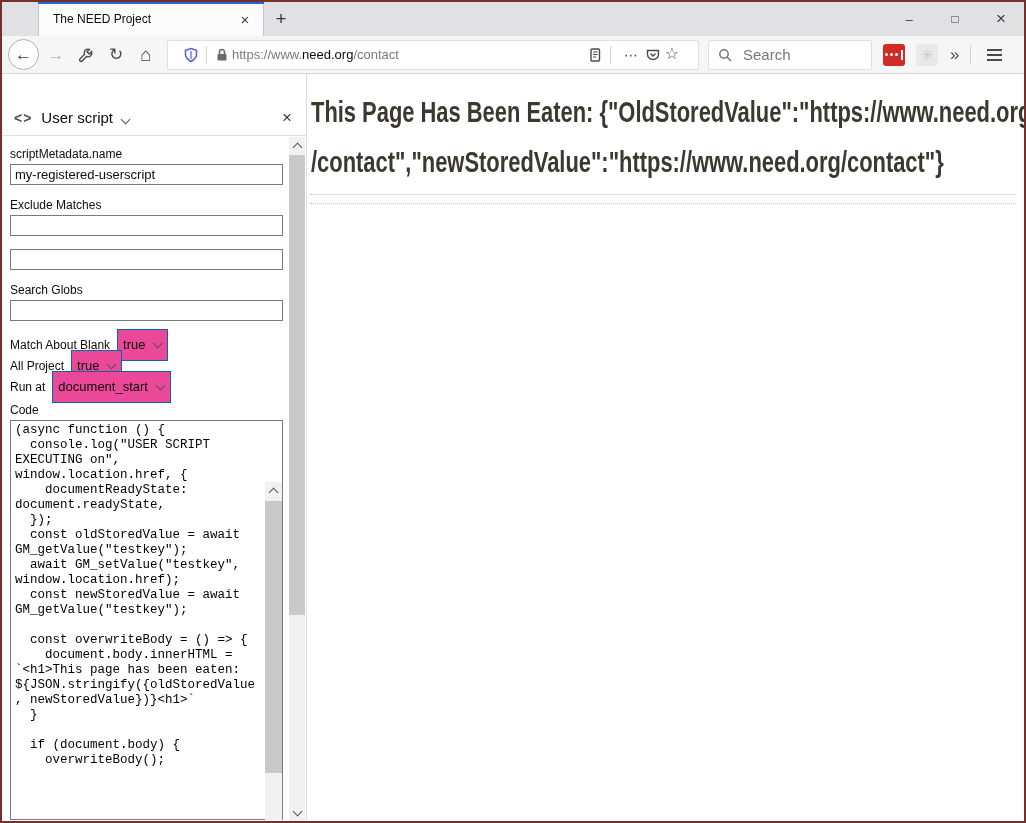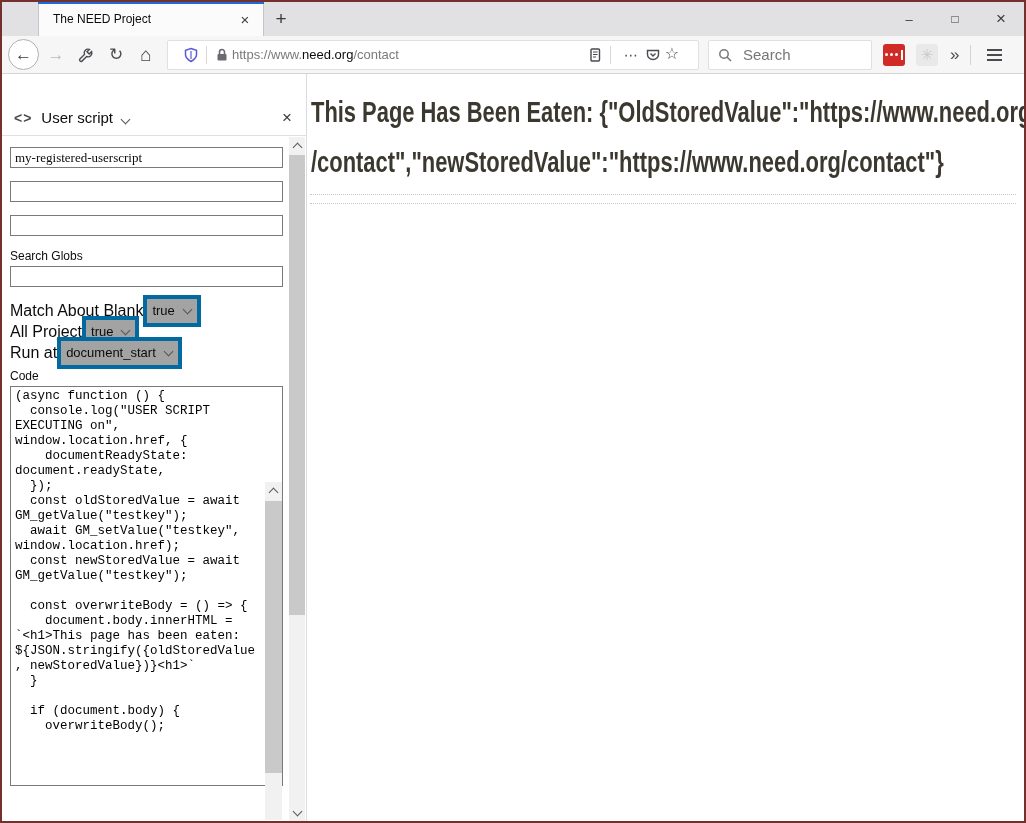--- a/index.html
+++ b/index.html
@@ -112,27 +112,27 @@
     transform:rotate(45deg); margin:0 0 3px 9px; }
   .sb-header-spacer { flex:1; }
   .sb-close { font-size:17px; color:#3b3b3d; padding:0 4px; line-height:1; }
 
   .sb-body { position:absolute; left:0; top:63px; right:18px; bottom:0;
     padding:10px 0 0 8px; overflow:hidden; }
   .field { margin-bottom:13px; }
   .field label { display:block; font-size:12px; color:#0c0c0d; margin-bottom:3px; }
   .field input {
     width:273px; height:21px; border:1px solid #7a7a7a; border-radius:0;
-    font-size:13px; font-family:Liberation Serif, serif; color:#0c0c0d;
+    font-size:13px; font-family:Liberation Sans, sans-serif; color:#0c0c0d;
     padding:0 4px; outline:none; display:block;
   }
   .sel-row { display:flex; align-items:center; margin-bottom:0; height:21px; }
-  .sel-row .sel-label { font-size:16px; color:#0c0c0d; margin-right:0; }
+  .sel-row .sel-label { font-size:12px; color:#0c0c0d; margin-right:7px; }
   .fake-select {
-    display:inline-flex; align-items:center; border:4px solid #0369a1; background:#a3a3a3;
+    display:inline-flex; align-items:center; border:1px solid #0369a1; background:#ec4899;
     height:32px; padding:0 5px; font-size:13px; color:#0c0c0d;
   }
   .fake-select .chev { margin:0 1px 2px 9px; border-color:#55555a; }
   .code-label { font-size:12px; color:#0c0c0d; margin:6px 0 3px; }
   textarea.code {
     width:273px; height:400px; border:1px solid #7a7a7a; resize:none;
     font-family:"Liberation Mono", monospace; font-size:12.5px; line-height:15px;
     color:#000; padding:2px 20px 2px 4px; outline:none; overflow:hidden;
     word-break:break-word; white-space:pre-wrap; display:block;
   }
@@ -251,23 +251,25 @@
     <div class="sb-header">
       <span class="sb-code-glyph">&lt;&gt;</span>
       <span class="sb-title">User script</span>
       <span class="chev"></span>
       <span class="sb-header-spacer"></span>
       <span class="sb-close">×</span>
     </div>
 
     <div class="sb-body">
       <div class="field">
+        <label>scriptMetadata.name</label>
         <input type="text" value="my-registered-userscript" style="">
       </div>
       <div class="field">
+        <label>Exclude Matches</label>
         <input type="text" value="" style="">
       </div>
       <div class="field">
         <input type="text" value="" style="">
       </div>
       <div class="field">
         <label>Search Globs</label>
         <input type="text" value="" style="">
       </div>
 

